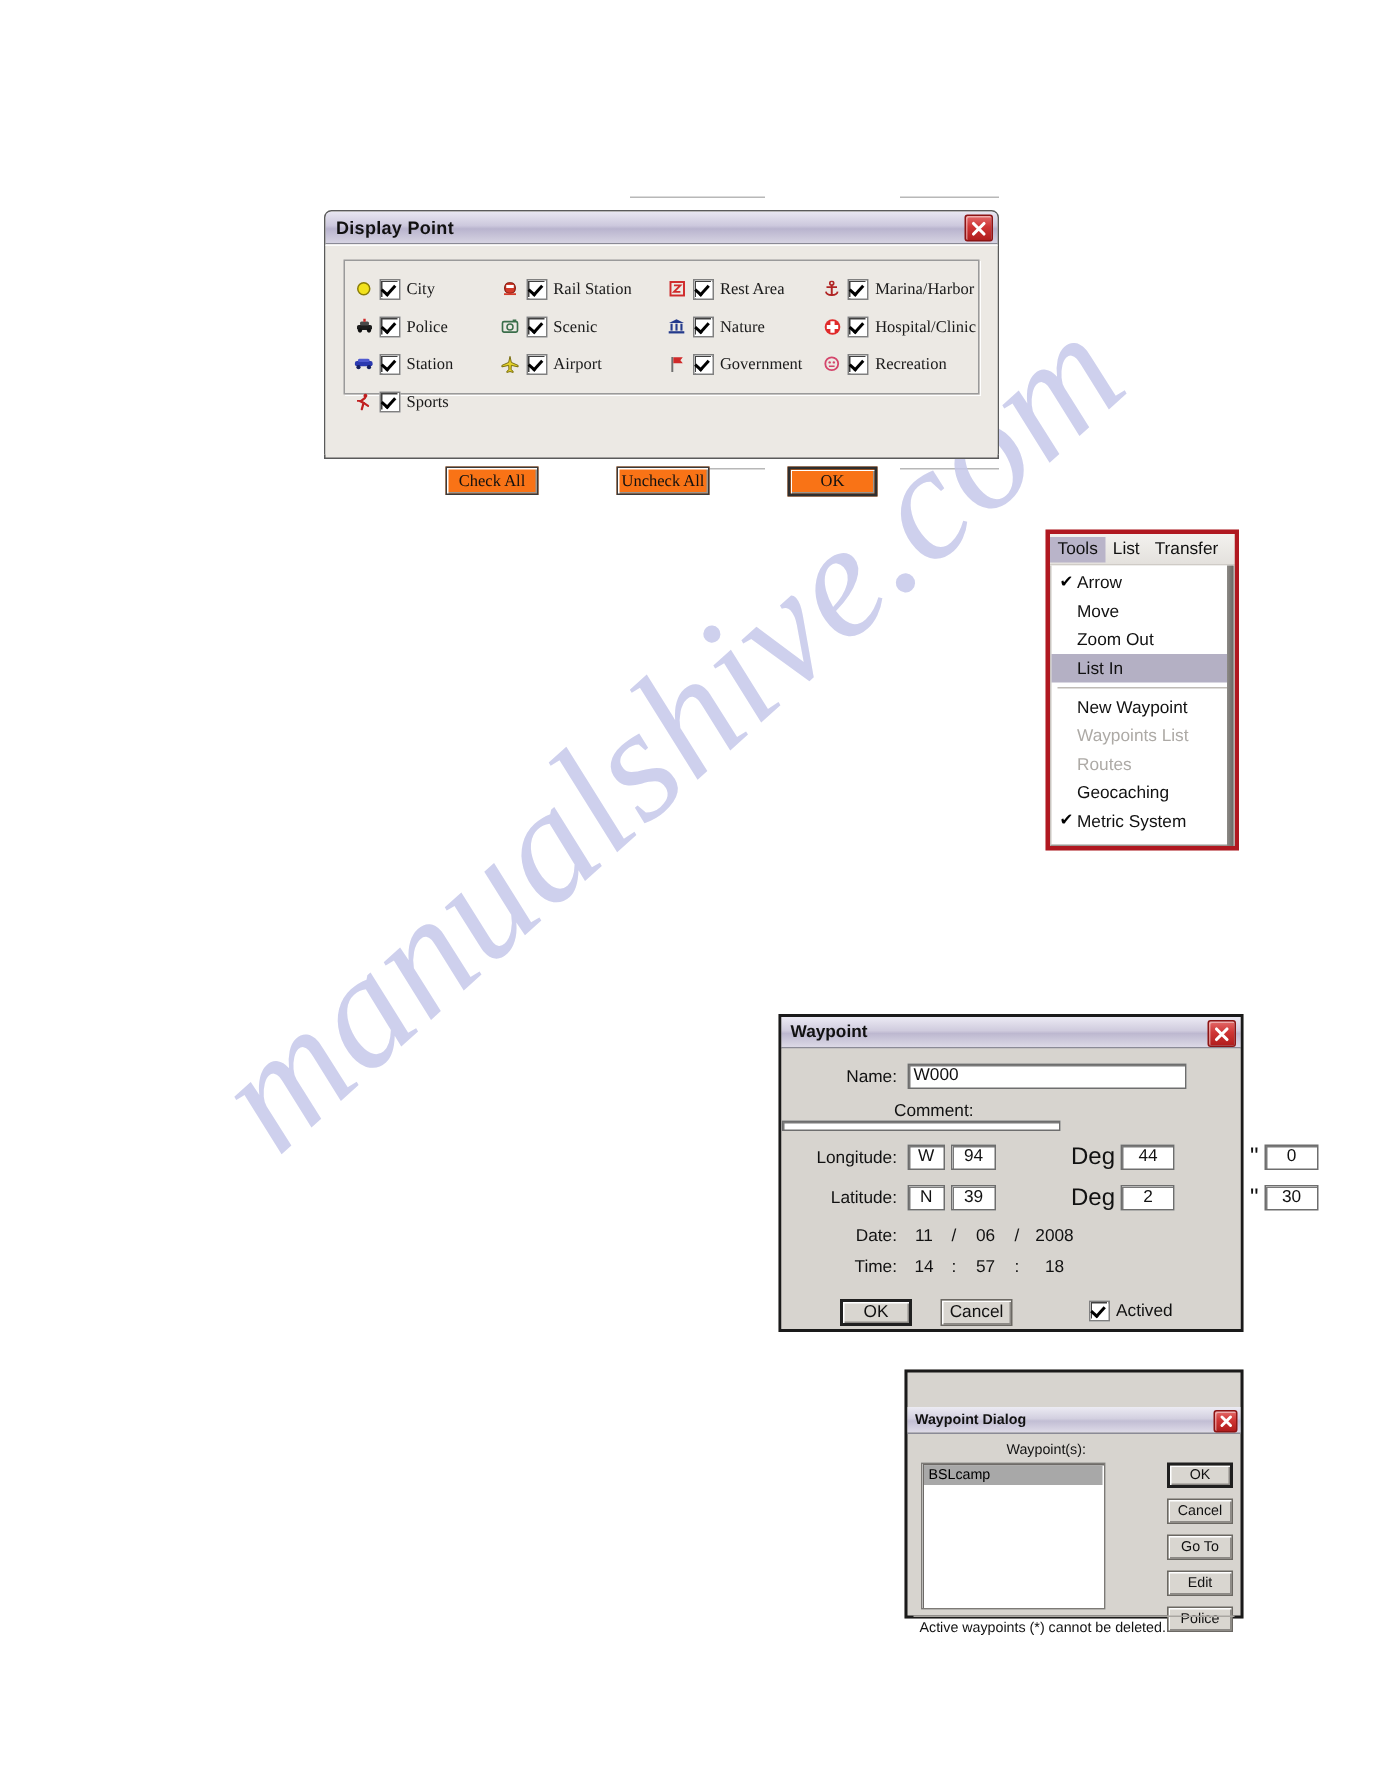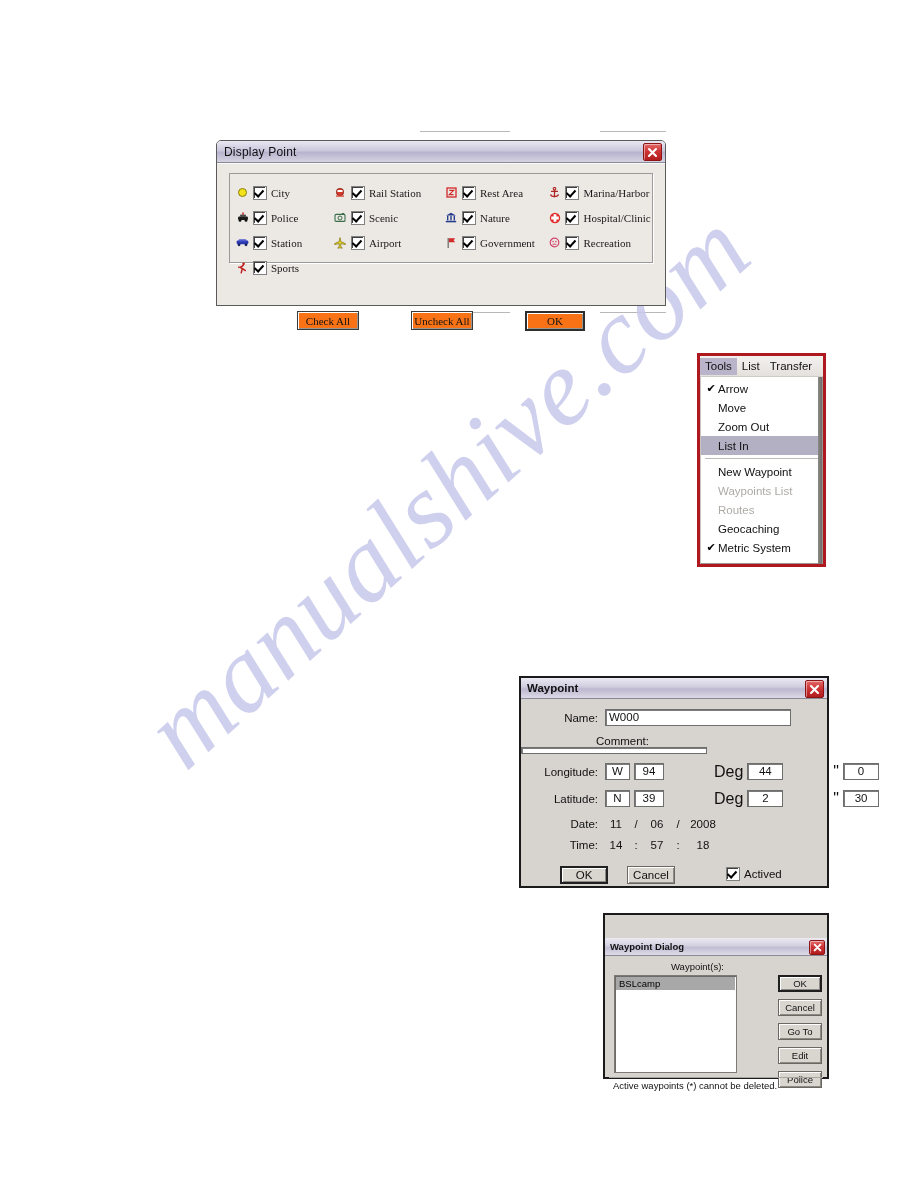--- a/index.html
+++ b/index.html
@@ -72,21 +72,21 @@
     background: linear-gradient(to bottom, #e9e7f2 0%, #ccc8dd 45%, #b9b4ce 55%, #d6d3e2 100%);
     border-radius: 4px 4px 0 0;
     border-bottom: 1px solid #8a8a96;
     display: flex;
     align-items: center;
     padding-left: 7px;
   }
   #display-point-titlebar .title-text {
     font-family: "Liberation Sans", sans-serif;
     font-size: 12px;
-    font-weight: normal;
+    font-weight: bold;
     color: #111;
     letter-spacing: 0.2px;
   }
   .close-btn {
     position: absolute;
     right: 3px;
     top: 2px;
     width: 17px;
     height: 16px;
     background: linear-gradient(to bottom, #e36a6a 0%, #cf3535 45%, #b11d1d 100%);

